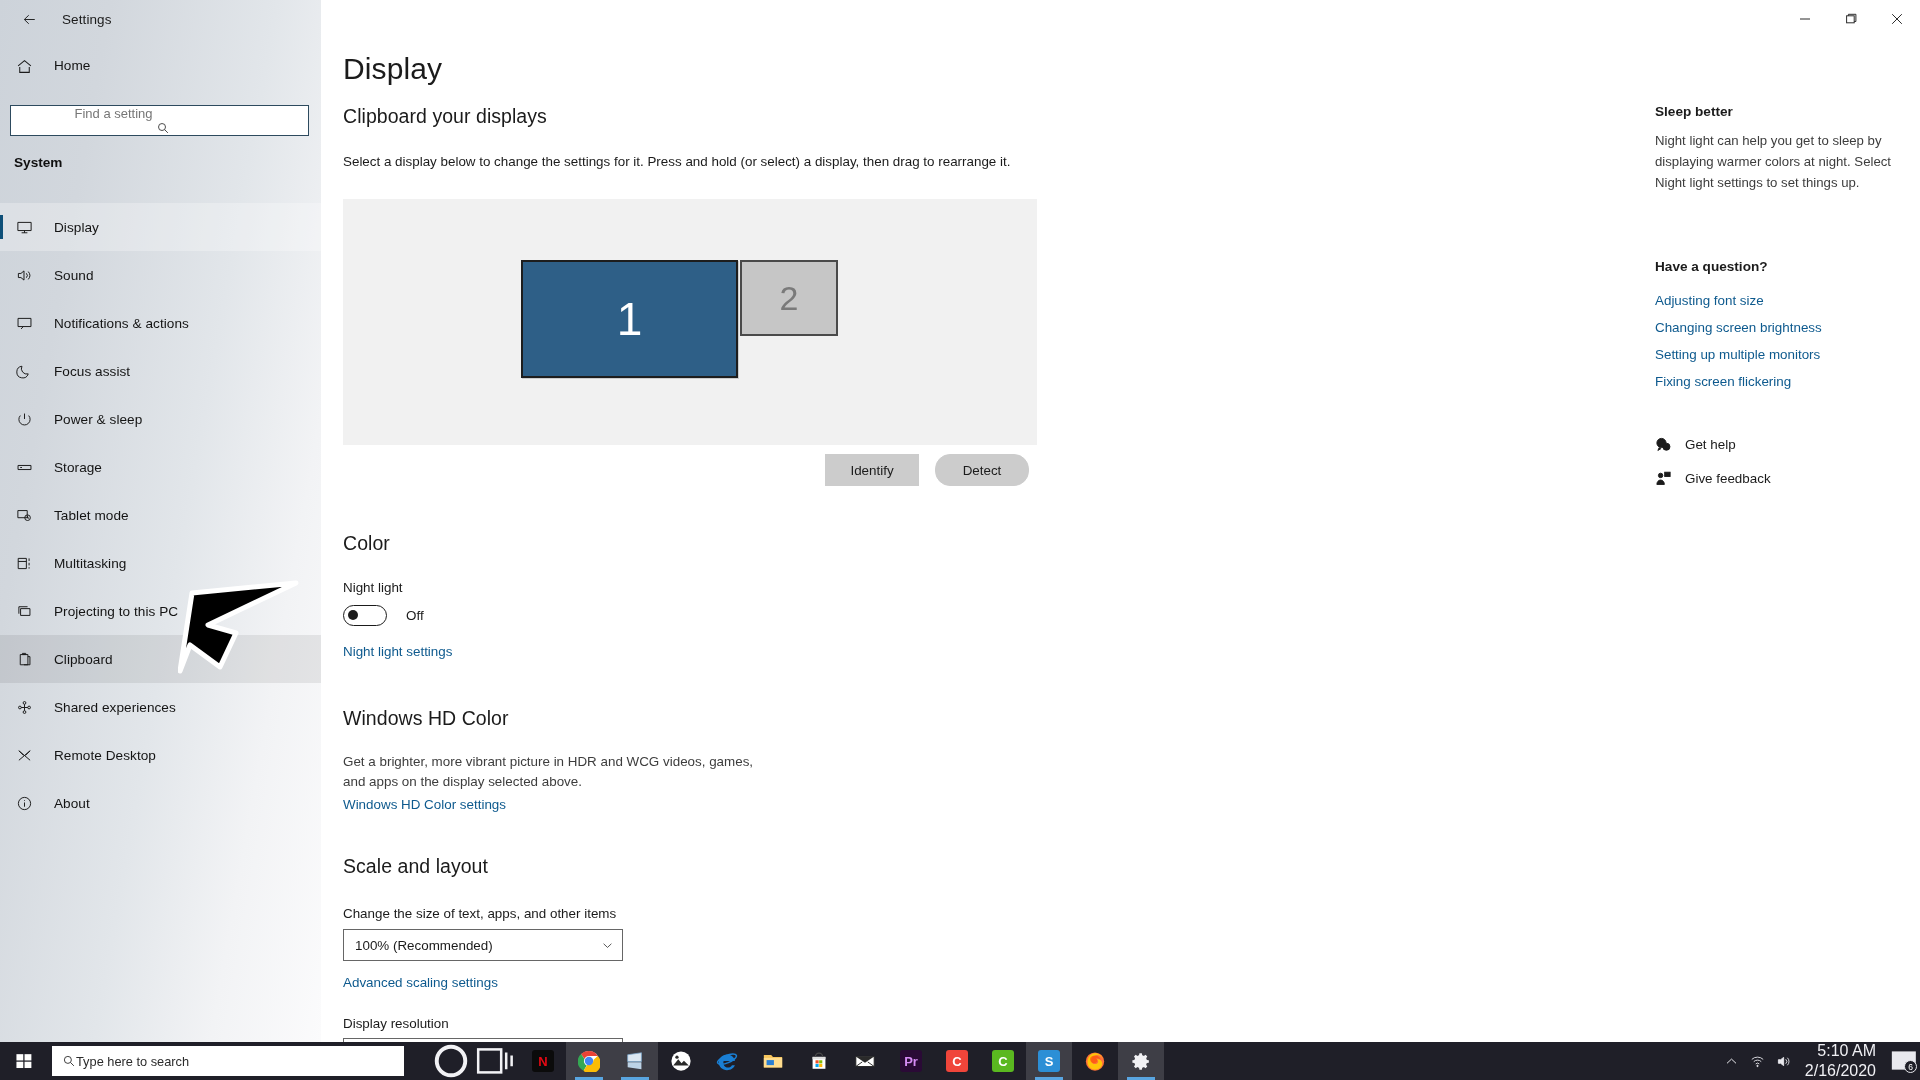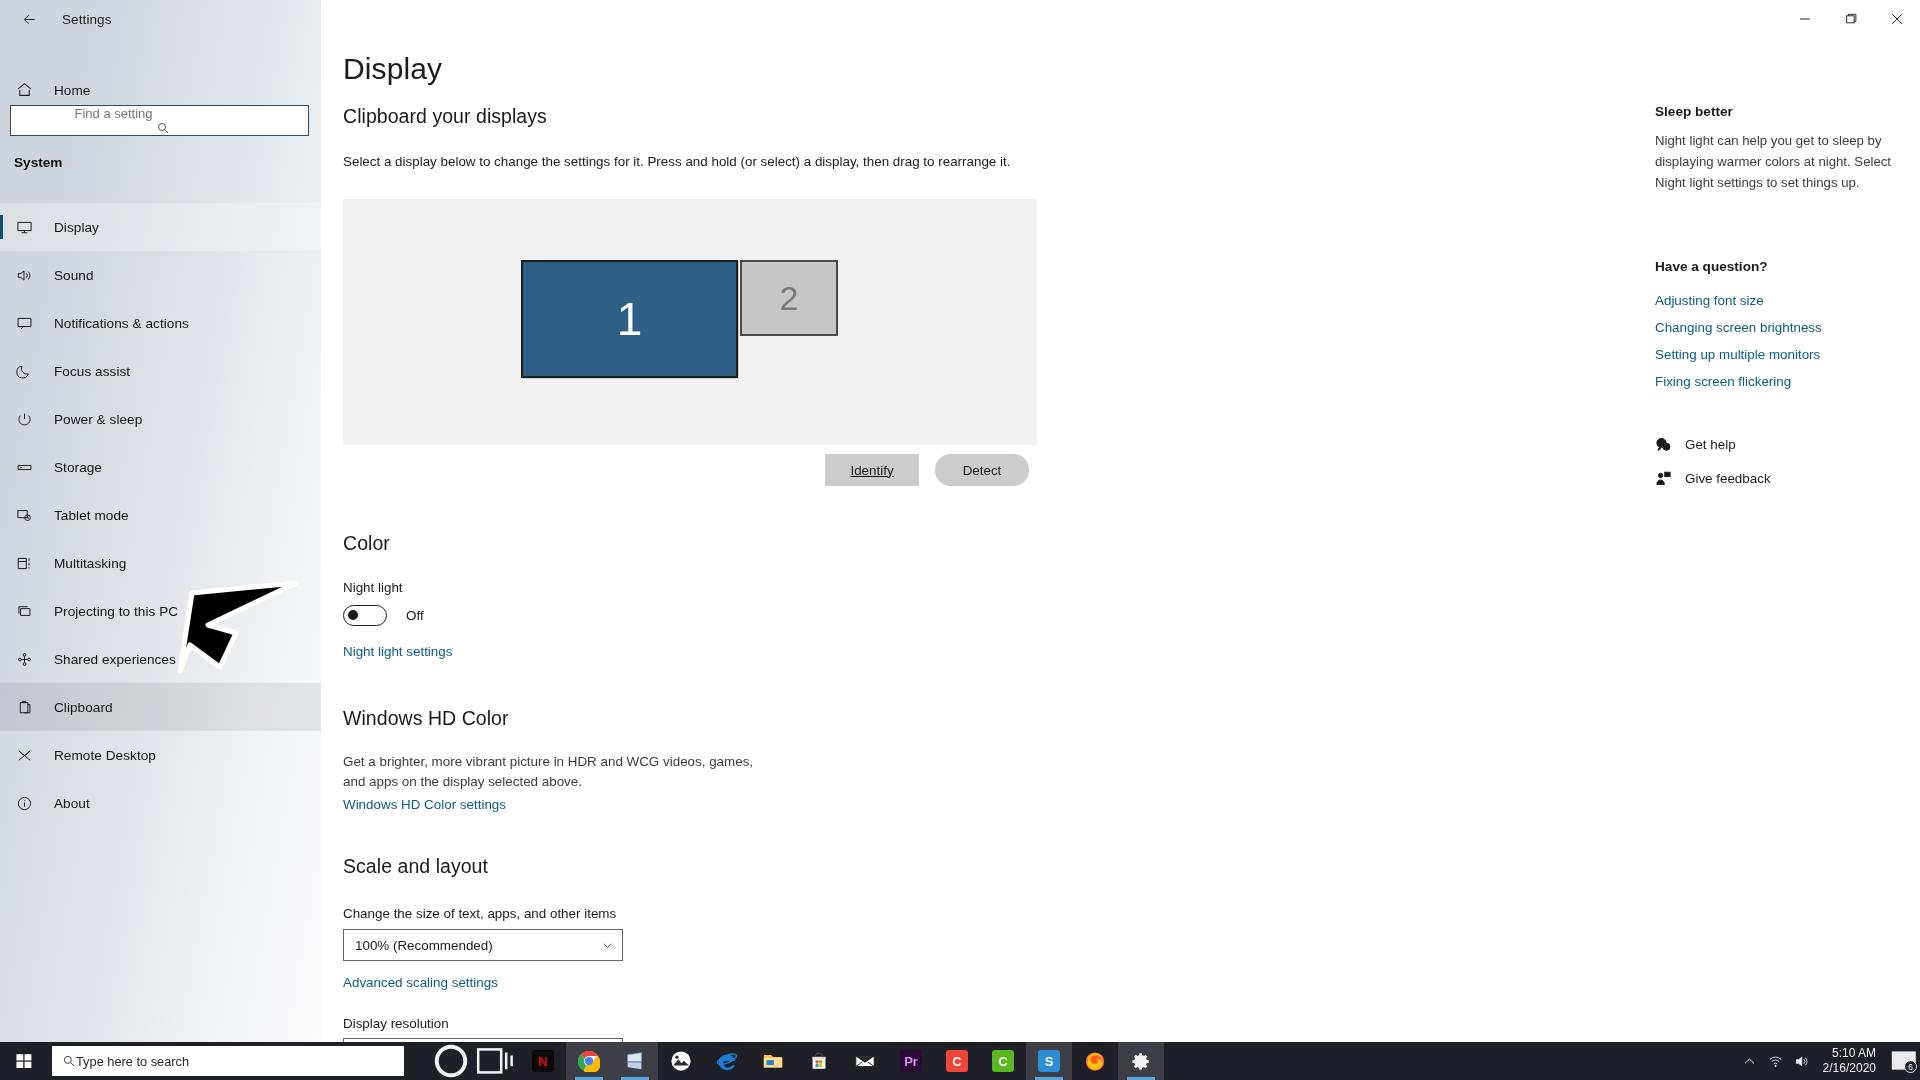--- a/index.html
+++ b/index.html
@@ -47,21 +47,21 @@
 
   
   #leftnav {
     position: absolute; left: 0; top: 0; width: 321px; height: 1042px;
     background: linear-gradient(100deg, #cdd3da 0%, #d2d7dd 22%, #e2e6ea 55%, #f2f3f5 78%, #fbfbfc 100%);
     z-index: 20;
   }
 
   .home-row {
     position: absolute; left: 0; top: 58px; width: 321px; height: 40px;
-    display: flex; align-items: flex-end; padding-left: 16px; cursor: pointer;
+    display: flex; align-items: flex-start; padding-left: 16px; cursor: pointer;
   }
   .nav-ico {
     width: 38px; min-width: 38px; display: flex; align-items: center;
     color: #1b1b1b;
   }
   .nav-ico svg { width: 17px; height: 17px; display: block; }
   .nav-label { font-size: 13.6px; color: #141414; letter-spacing: .05px; }
 
   .search-wrap {
     position: absolute; left: 10px; top: 105px;
@@ -221,21 +221,21 @@
   .app-sq { width: 22px; height: 22px; border-radius: 3px; display: flex; align-items: center; justify-content: center;
             font-size: 13px; font-weight: bold; color: #fff; font-family: "Liberation Sans", sans-serif; }
 
   #tray { margin-left: auto; display: flex; align-items: center; height: 38px; }
   .tray-ico { width: 26px; height: 38px; display: flex; align-items: center; justify-content: center; color: #e9e9ee; cursor: pointer; }
   .tray-ico svg { width: 15px; height: 15px; }
   #clock {
     height: 38px; display: flex; flex-direction: column; align-items: flex-end; justify-content: center;
     padding: 0 12px 0 8px; color: #f0f0f4; cursor: pointer;
   }
-  #clock div { font-size: 12px; line-height: 1.25; }
+  #clock div { font-size: 16px; line-height: 1.25; }
   #notif-btn { width: 32px; height: 38px; display: flex; align-items: center; justify-content: center; position: relative; cursor: pointer; color: #e9e9ee; }
   #notif-badge {
     position: absolute; right: 3px; bottom: 7px;
     width: 13px; height: 13px; border-radius: 50%;
     background: #1f1f28; color: #fff; border: 1px solid #e9e9ee;
     font-size: 8.5px; display: flex; align-items: center; justify-content: center;
   }
 </style>
 </head>
 <body>
@@ -345,42 +345,42 @@
           </div>
           <div class="nav-item">
             <span class="nav-ico">
               <svg viewBox="0 0 20 20" fill="none" stroke="currentColor" stroke-width="1.15" stroke-linejoin="round">
                 <rect x="5.4" y="6.6" width="11" height="8"></rect>
                 <path d="M3.4 12.6V4.4h10.2"></path>
               </svg>
             </span>
             <span class="nav-label">Projecting to this PC</span>
           </div>
+          <div class="nav-item hovered">
+            <span class="nav-ico">
+              <svg viewBox="0 0 20 20" fill="none" stroke="currentColor" stroke-width="1.15" stroke-linejoin="round">
+                <rect x="5" y="4.2" width="9" height="12"></rect>
+                <path d="M7.6 4.2V2.8h3.8v1.4z"></path>
+                <path d="M14 6.6h2.4v9.6h-7"></path>
+              </svg>
+            </span>
+            <span class="nav-label">Clipboard</span>
+          </div>
           <div class="nav-item">
             <span class="nav-ico">
               <svg viewBox="0 0 20 20" fill="none" stroke="currentColor" stroke-width="1.15" stroke-linejoin="round">
                 <circle cx="10" cy="4.6" r="1.6"></circle>
                 <circle cx="10" cy="15.4" r="1.6"></circle>
                 <circle cx="4.6" cy="10" r="1.6"></circle>
                 <circle cx="15.4" cy="10" r="1.6"></circle>
                 <path d="M6.1 10h7.8M10 6.2v7.6"></path>
               </svg>
             </span>
             <span class="nav-label">Shared experiences</span>
           </div>
-          <div class="nav-item hovered">
-            <span class="nav-ico">
-              <svg viewBox="0 0 20 20" fill="none" stroke="currentColor" stroke-width="1.15" stroke-linejoin="round">
-                <rect x="5" y="4.2" width="9" height="12"></rect>
-                <path d="M7.6 4.2V2.8h3.8v1.4z"></path>
-                <path d="M14 6.6h2.4v9.6h-7"></path>
-              </svg>
-            </span>
-            <span class="nav-label">Clipboard</span>
-          </div>
           <div class="nav-item">
             <span class="nav-ico">
               <svg viewBox="0 0 20 20" fill="none" stroke="currentColor" stroke-width="1.15" stroke-linejoin="round">
                 <path d="M3.4 4.4 16.6 15.6M16.6 4.4 3.4 15.6"></path>
                 <path d="M9 10 3.4 4.4M11 10l5.6-5.6"></path>
               </svg>
             </span>
             <span class="nav-label">Remote Desktop</span>
           </div>
           <div class="nav-item">
@@ -401,21 +401,21 @@
 
       <div class="sec-head" style="position:absolute;left:22px;top:105px;">Clipboard your displays</div>
 
       <div class="body-text" style="position:absolute;left:22px;top:152px;width:760px;">Select a display below to change the settings for it. Press and hold (or select) a display, then drag to rearrange it.</div>
 
       <div id="arrange-panel">
         <div class="monitor" id="mon1">1</div>
         <div class="monitor" id="mon2">2</div>
       </div>
 
-      <button class="btn" style="position:absolute;left:504px;top:454px;text-decoration:underline;">Identify</button>
+      <button class="btn" style="position:absolute;left:504px;top:454px;">Identify</button>
       <button class="btn" style="position:absolute;left:614px;top:454px;border-radius:15px;">Detect</button>
 
       <div class="sec-head" style="position:absolute;left:22px;top:532px;">Color</div>
 
       <div class="body-text" style="position:absolute;left:22px;top:578px;">Night light</div>
 
       <div style="position:absolute;left:22px;top:605px;display:flex;align-items:center;">
         <span class="toggle">
           <span class="knob"></span>
         </span>

